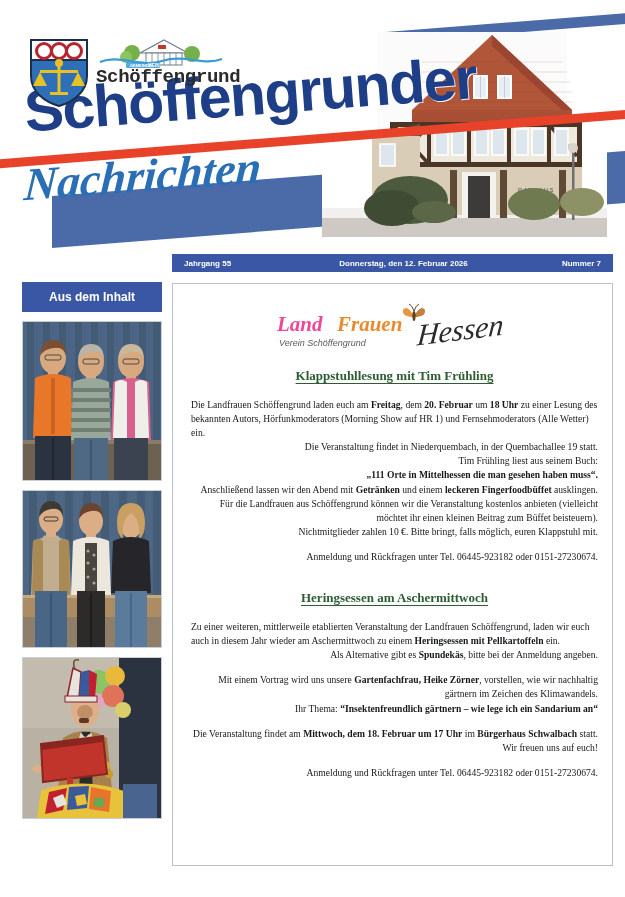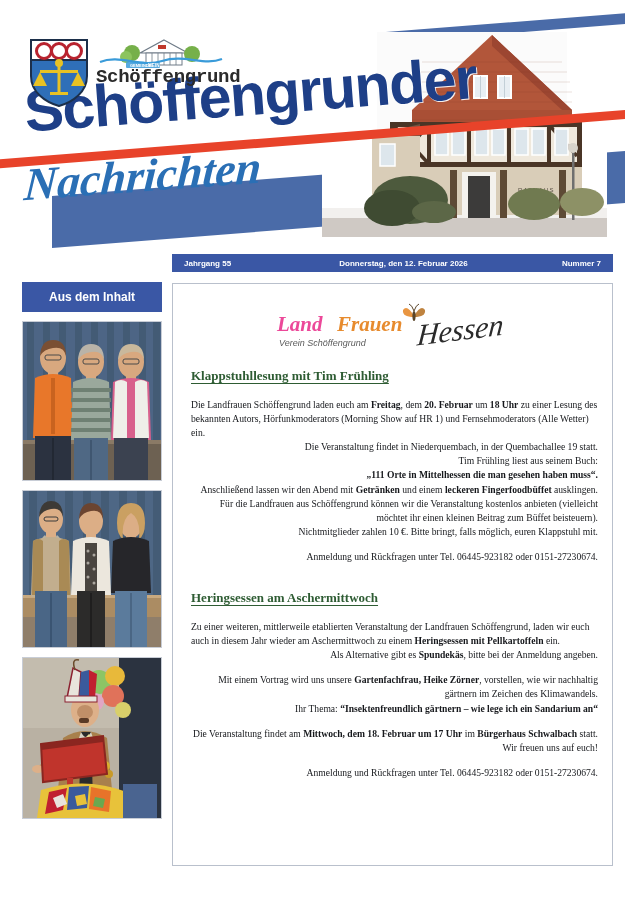--- a/index.html
+++ b/index.html
@@ -240,20 +240,21 @@
   .article { padding: 0 14px; }
   .art-h {
     font-family: "Liberation Serif", serif;
     font-weight: bold;
     font-size: 13px;
     color: #2e5c33;
     text-decoration: underline;
     text-underline-offset: 3px;
     margin: 0 0 14px 0;
     padding-left: 4px;
+    text-align: center;
   }
   .art-h2 { margin-top: 26px; }
   .art-p {
     font-family: "Liberation Serif", serif;
     font-size: 9.6px;
     line-height: 14.1px;
     color: #16181c;
     margin: 0 0 0 0;
     padding-left: 4px;
   }

